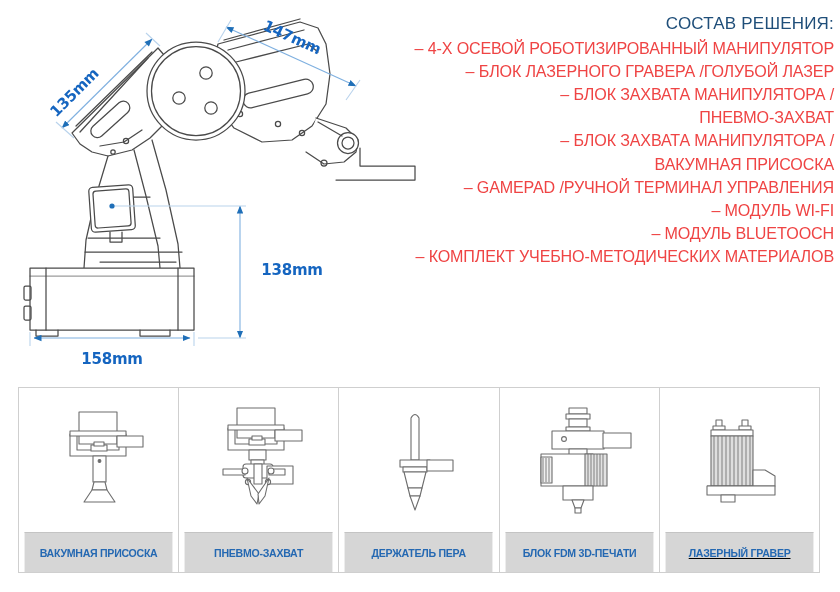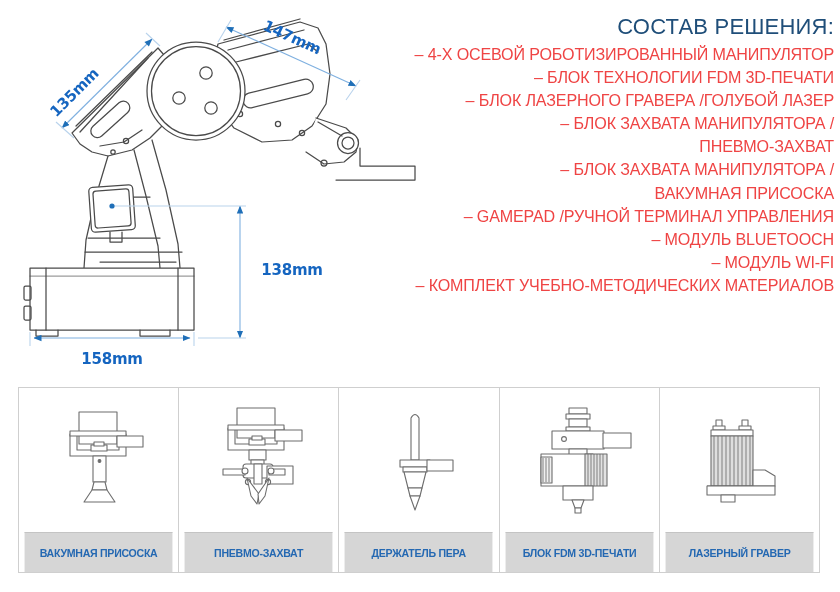--- a/index.html
+++ b/index.html
@@ -33,21 +33,21 @@
 
   
   #specs {
     position: absolute;
     right: 6px; top: 14px;
     width: 452px;
     text-align: right;
   }
   #specs-title {
     font-family: "Liberation Sans", sans-serif;
-    font-size: 22px;
+    font-size: 17px;
     font-weight: normal;
     color: #1f4e79;
     letter-spacing: 0.2px;
     line-height: 1.18;
     margin-bottom: 3px;
   }
   .spec-line {
     font-family: "Liberation Sans", sans-serif;
     font-size: 16.1px;
     color: #ef4444;
@@ -65,21 +65,21 @@
     border: 1px solid #cfcfcf;
     background: #ffffff;
   }
   .acc-cell {
     flex: 1 1 0;
     display: flex;
     flex-direction: column;
     border-right: 1px solid #cfcfcf;
     background: #ffffff;
   }
-  .acc-cell:last-child { border-right: none; }
+  .acc-cell:last-child { border-right: none; text-decoration: underline; }
   .acc-img {
     flex: 1 1 auto;
     display: flex;
     align-items: center;
     justify-content: center;
     background: #ffffff;
     padding-bottom: 4px;
   }
   .acc-img svg { display: block; }
   .acc-label {
@@ -199,29 +199,28 @@
         <text class="dimtext" x="292" y="275" text-anchor="middle">138mm</text>
 
         <text class="dimtext" x="112" y="364" text-anchor="middle">158mm</text>
       </g>
     </svg>
   </div>
 
   <div id="specs">
     <div id="specs-title">СОСТАВ РЕШЕНИЯ:</div>
     <div class="spec-line">– 4-Х ОСЕВОЙ РОБОТИЗИРОВАННЫЙ МАНИПУЛЯТОР</div>
-    <div class="spec-line">– БЛОК ТЕХНОЛОГИИ FDM 3D-ПЕЧАТИ</div>
     <div class="spec-line">– БЛОК ЛАЗЕРНОГО ГРАВЕРА /ГОЛУБОЙ ЛАЗЕР</div>
     <div class="spec-line">– БЛОК ЗАХВАТА МАНИПУЛЯТОРА /</div>
     <div class="spec-line">ПНЕВМО-ЗАХВАТ</div>
     <div class="spec-line">– БЛОК ЗАХВАТА МАНИПУЛЯТОРА /</div>
     <div class="spec-line">ВАКУМНАЯ ПРИСОСКА</div>
     <div class="spec-line">– GAMEPAD /РУЧНОЙ ТЕРМИНАЛ УПРАВЛЕНИЯ</div>
+    <div class="spec-line">– МОДУЛЬ WI-FI</div>
     <div class="spec-line">– МОДУЛЬ BLUETOOCH</div>
-    <div class="spec-line">– МОДУЛЬ WI-FI</div>
     <div class="spec-line">– КОМПЛЕКТ УЧЕБНО-МЕТОДИЧЕСКИХ МАТЕРИАЛОВ</div>
   </div>
 
   <div id="accessories">
 
     <div class="acc-cell">
       <div class="acc-img">
         <svg width="120" height="120" viewBox="0 0 120 120">
           <g fill="#ffffff" stroke="#6d6d6d" stroke-width="1.1" stroke-linejoin="round">
             <rect x="40" y="14" width="38" height="32"></rect>

